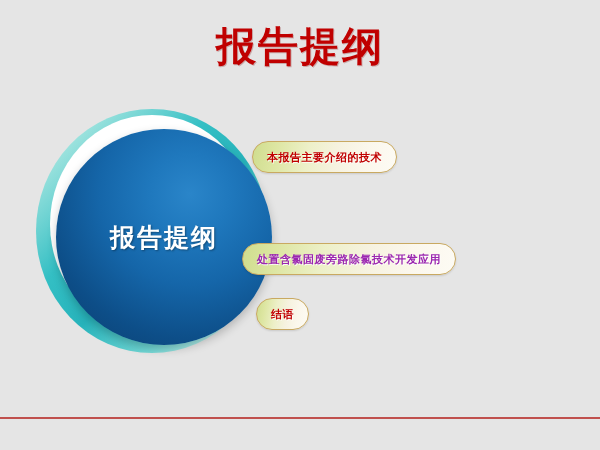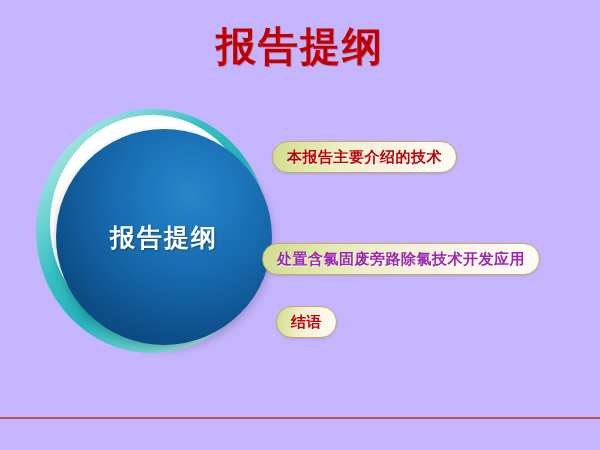--- a/index.html
+++ b/index.html
@@ -10,21 +10,21 @@
     width: 600px;
     height: 450px;
     background: #ffffff;
     font-family: "Liberation Sans", sans-serif;
     overflow: hidden;
   }
   #slide {
     position: relative;
     width: 600px;
     height: 450px;
-    background: #c4b5fd;
+    background: #e5e5e5;
   }
 
   
   #slide-title {
     position: absolute;
     left: 0;
     top: 22px;
     width: 600px;
     text-align: center;
     font-family: "DejaVu Sans", "Liberation Sans", sans-serif;
@@ -114,37 +114,36 @@
     border-radius: 16px;
     background: linear-gradient(100deg,
         #cfdd8e 0%,
         #dde6a2 16%,
         #edf0c8 38%,
         #f6f2df 58%,
         #fbf7ec 78%,
         #fdfbf4 100%);
     box-shadow: 0 1px 2px rgba(0,0,0,0.12);
     font-family: "DejaVu Sans", "Liberation Sans", sans-serif;
-    font-size: 15px;
+    font-size: 11px;
     font-weight: bold;
     letter-spacing: 0.5px;
     white-space: nowrap;
-    margin-left: 20px;
   }
   .pill-text {
     display: block;
   }
   .pill-red   .pill-text { color: #c00000; text-shadow: 0.8px 0.8px 0 rgba(255,255,255,0.85); }
   .pill-blue  .pill-text { color: #1f4fa8; text-shadow: 0.8px 0.8px 0 rgba(255,255,255,0.9); }
   .pill-purple .pill-text { color: #9b27b0; text-shadow: 0.8px 0.8px 0 rgba(255,255,255,0.9); }
 
   #pill-0 { left: 252px; top: 141px; }
   #pill-1 { left: 246px; top: 192px; }
   #pill-2 { left: 242px; top: 243px; }
-  #pill-3 { left: 256px; top: 306px; }
+  #pill-3 { left: 256px; top: 298px; }
 
   
   #bottom-rule {
     position: absolute;
     left: 0;
     top: 417px;
     width: 600px;
     height: 2px;
     background: #c0504d;
   }

